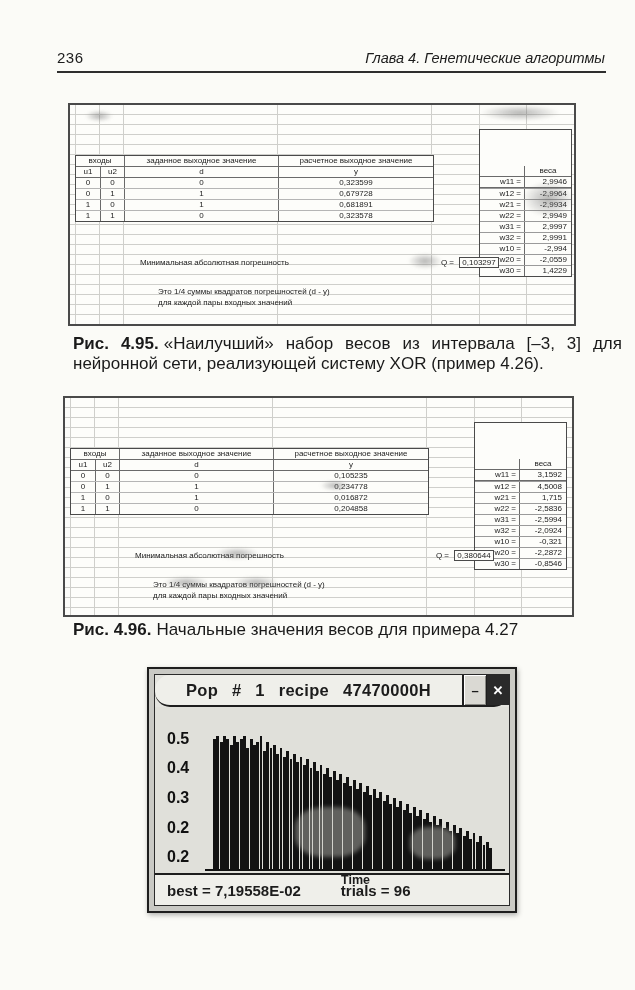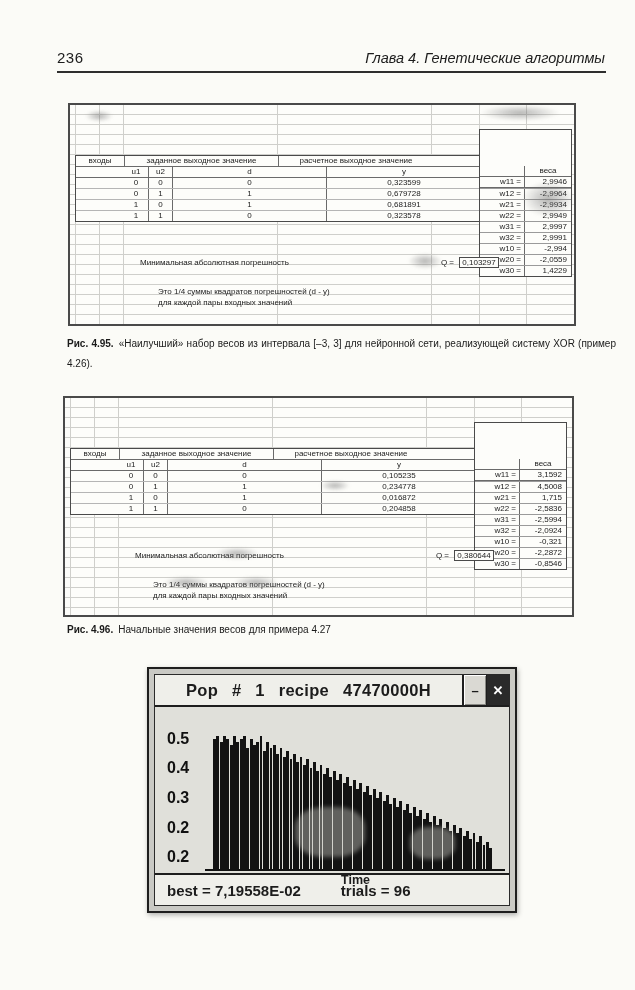--- a/index.html
+++ b/index.html
@@ -28,54 +28,54 @@
   .trow{display:flex;}
   .tcell{height:10px;line-height:10px;box-sizing:border-box;text-align:center;
          border-left:1px solid #6a6a6a;overflow:hidden;white-space:nowrap;}
   .tcell:first-child{border-left:none;}
 
   .dtable{position:absolute;left:5px;top:50px;background:#fdfdfa;border:1px solid #4a4a4a;}
   .thead,.tsub{border-bottom:1px solid #6a6a6a;align-items:flex-end;}
   .tbody .trow{border-bottom:1px solid #b5b5b5;}
   .tbody .trow:last-child{border-bottom:none;}
   .w-inputs{width:48px;} .w-given{width:154px;} .w-comp{width:155px;}
-  .c-u1{width:24px;margin-left:48px;} .c-u2{width:24px;} .c-d{width:154px;} .c-y{width:155px;}
+  .c-u1{width:24px;} .c-u2{width:24px;} .c-d{width:154px;} .c-y{width:155px;}
 
   .wtable{position:absolute;left:409px;top:24px;background:#fdfdfa;border:1px solid #4a4a4a;}
   .wtable .trow{border-top:1px solid #9a9a9a;}
   .wtable .trow:first-child{border-top:none;border-bottom:1px solid #6a6a6a;}
   .c-label{width:44px;text-align:right;padding-right:3px;}
   .c-value{width:47px;text-align:right;padding-right:4px;border-left:1px solid #6a6a6a;}
   .wh{text-align:center;padding-right:0;margin-top:36px;}
 
   .qrow{position:absolute;left:70px;top:152px;width:359px;display:flex;align-items:center;height:11px;}
   .qlabel{flex:1;text-align:left;}
   .qeq{margin-right:5px;}
   .qbox{border:1px solid #4a4a4a;background:#fdfdfa;width:40px;height:11px;line-height:9px;
         text-align:center;box-sizing:border-box;}
   .note{position:absolute;left:70px;top:182px;margin-left:18px;}
   .note div{height:11px;}
 
   .smudge{position:absolute;border-radius:50%;pointer-events:none;filter:blur(1.5px);
           background:radial-gradient(closest-side,rgba(110,110,110,.5),rgba(110,110,110,0));}
 
   
-  .caption{position:absolute;left:67px;width:549px;font-size:10px;line-height:19.5px;
+  .caption{position:absolute;left:73px;width:549px;font-size:17px;line-height:19.5px;
            text-align:justify;margin:0;color:#1a1a1a;}
   .capb{margin-right:5px;}
   .cap1{top:334px;} .cap2{top:620px;} .cap3{top:928px;}
 
   
   .window{position:absolute;left:147px;top:667px;width:370px;height:246px;background:#c9c9c4;
           border:2px solid #1e1e1e;box-sizing:border-box;padding:5px;
           box-shadow:1px 2px 5px rgba(0,0,0,.3);}
   .winframe{border:1px solid #2a2a2a;height:100%;box-sizing:border-box;display:flex;
             flex-direction:column;background:#e4e4df;}
   .titlebar{height:30px;border-bottom:2px solid #1e1e1e;display:flex;align-items:stretch;
-            background:#efefea;}
+            background:#efefea;border-radius:15px;}
   .title{flex:1;display:flex;align-items:center;justify-content:center;font-weight:bold;
          font-size:16.5px;word-spacing:9px;letter-spacing:.3px;}
   .btns{display:flex;border-left:2px solid #1e1e1e;}
   .winbtn{width:22px;display:flex;align-items:center;justify-content:center;font-weight:bold;
           font-size:13px;background:#dad9d3;box-shadow:inset 1px 1px 0 #fff,inset -1px -1px 0 #8a8a85;}
   .winbtn.close{background:#2a2a2a;color:#fff;border-left:1px solid #1e1e1e;box-shadow:none;}
   .chartarea{flex:1;position:relative;background:#e0e0da;}
   .ytick{position:absolute;left:12px;width:30px;font-weight:bold;font-size:16px;color:#111;}
   .plot{position:absolute;left:58px;top:14px;width:285px;height:148px;display:flex;align-items:flex-end;}
   .bar{width:2.9px;margin-right:0.45px;background:#121212;}

